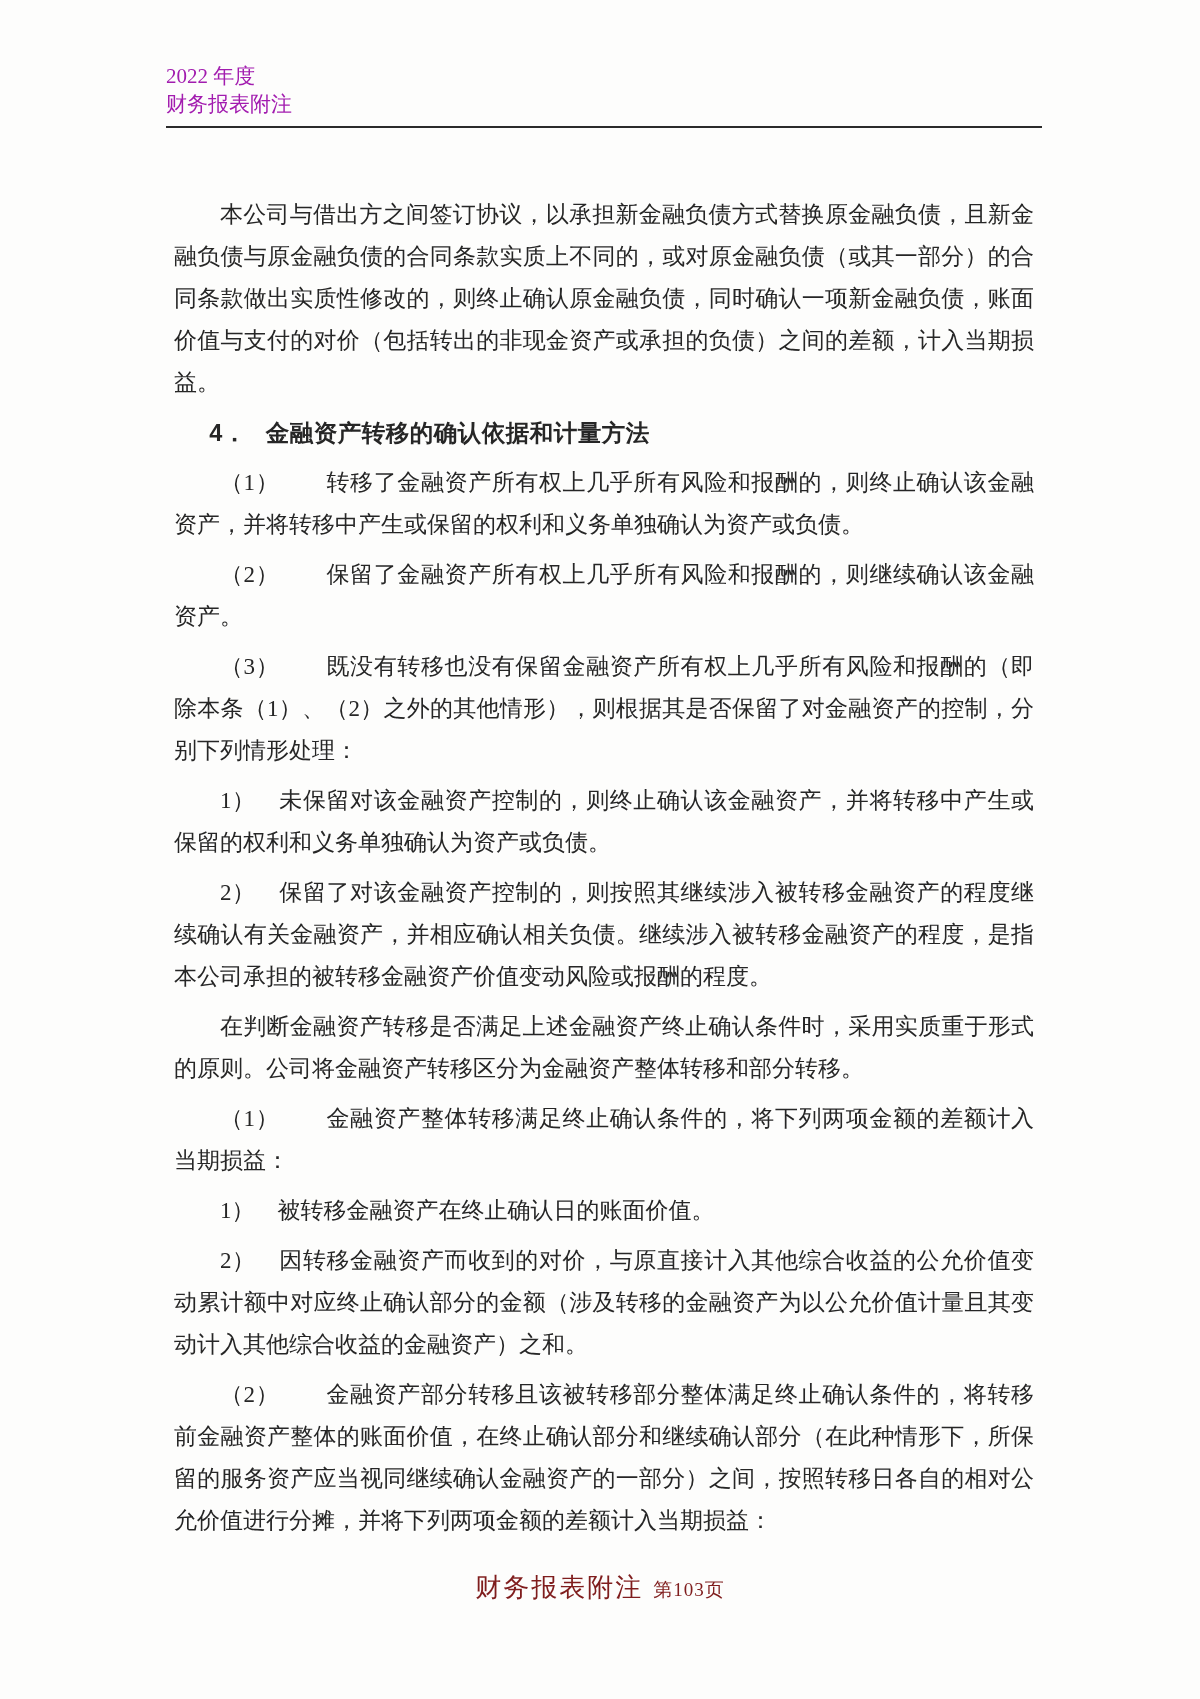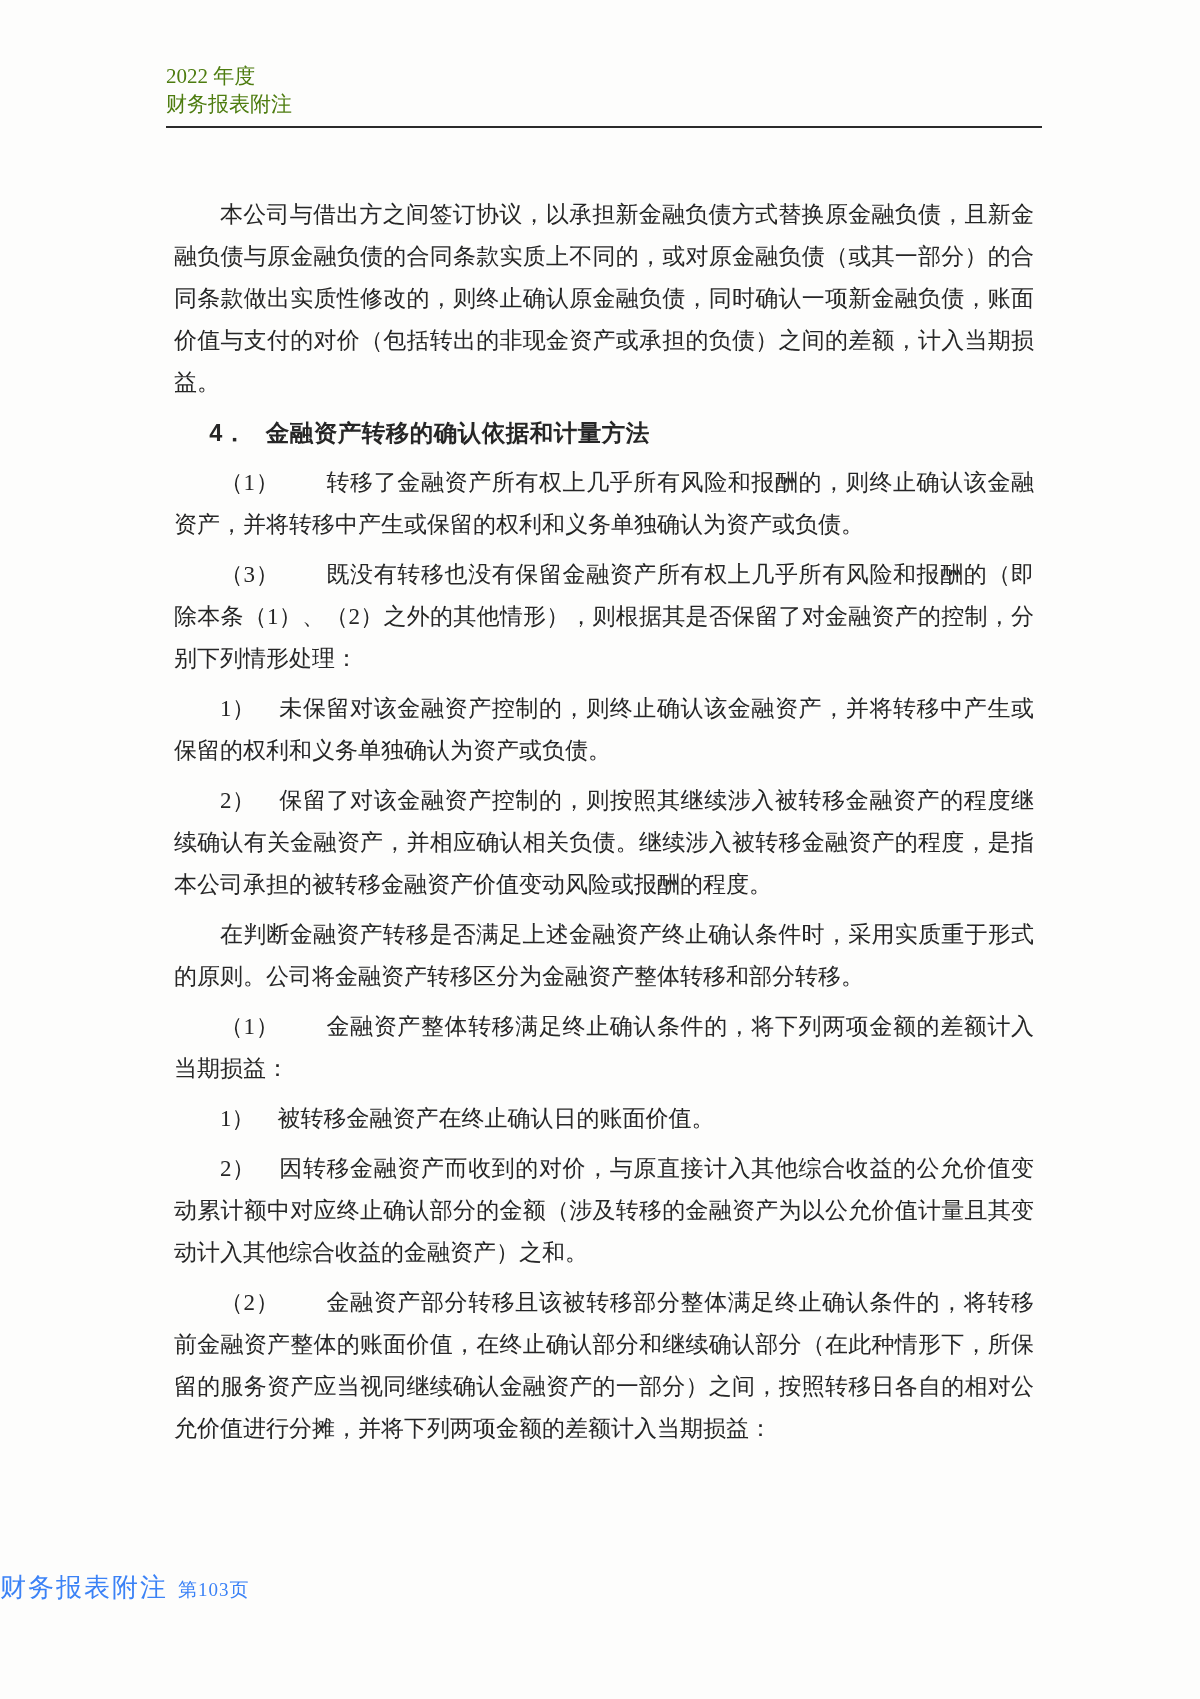--- a/index.html
+++ b/index.html
@@ -20,21 +20,21 @@
   .margins {
     position: absolute;
     left: 166px;
     top: 0;
     width: 876px;
   }
   .header {
     padding-top: 62px;
     font-size: 21px;
     line-height: 28px;
-    color: #4d7c0f;
+    color: #a21caf;
   }
   .header .hline { display: block; }
   .rule {
     margin-top: 8px;
     height: 2px;
     background: #2b2b2b;
     box-shadow: 0 3px 0 -1px #8f8f8f;
   }
   .content {
     margin-top: 66px;
@@ -54,21 +54,22 @@
     letter-spacing: 0.5px;
   }
   .content p.heading .h-num {
     margin-right: 0.8em;
   }
   .footer {
     position: absolute;
     left: 0;
     right: 0;
     top: 1570px;
-    color: #3b82f6;
+    text-align: center;
+    color: #7f1d1d;
   }
   .footer .f-title {
     font-size: 26px;
     letter-spacing: 2px;
   }
   .footer .f-page {
     font-size: 19px;
     margin-left: 10px;
     letter-spacing: 1px;
   }
@@ -82,20 +83,21 @@
     <div class="header">
       <span class="hline">2022 年度</span>
       <span class="hline">财务报表附注</span>
       <div class="rule"></div>
     </div>
 
     <div class="content">
       <p>本公司与借出方之间签订协议，以承担新金融负债方式替换原金融负债，且新金融负债与原金融负债的合同条款实质上不同的，或对原金融负债（或其一部分）的合同条款做出实质性修改的，则终止确认原金融负债，同时确认一项新金融负债，账面价值与支付的对价（包括转出的非现金资产或承担的负债）之间的差额，计入当期损益。</p>
       <p class="heading"><span class="h-num">4．</span><span>金融资产转移的确认依据和计量方法</span></p>
       <p>（1）　　转移了金融资产所有权上几乎所有风险和报酬的，则终止确认该金融资产，并将转移中产生或保留的权利和义务单独确认为资产或负债。</p>
+      <p>（2）　　保留了金融资产所有权上几乎所有风险和报酬的，则继续确认该金融资产。</p>
       <p>（3）　　既没有转移也没有保留金融资产所有权上几乎所有风险和报酬的（即除本条（1）、（2）之外的其他情形），则根据其是否保留了对金融资产的控制，分别下列情形处理：</p>
       <p>1）　未保留对该金融资产控制的，则终止确认该金融资产，并将转移中产生或保留的权利和义务单独确认为资产或负债。</p>
       <p>2）　保留了对该金融资产控制的，则按照其继续涉入被转移金融资产的程度继续确认有关金融资产，并相应确认相关负债。继续涉入被转移金融资产的程度，是指本公司承担的被转移金融资产价值变动风险或报酬的程度。</p>
       <p>在判断金融资产转移是否满足上述金融资产终止确认条件时，采用实质重于形式的原则。公司将金融资产转移区分为金融资产整体转移和部分转移。</p>
       <p>（1）　　金融资产整体转移满足终止确认条件的，将下列两项金额的差额计入当期损益：</p>
       <p>1）　被转移金融资产在终止确认日的账面价值。</p>
       <p>2）　因转移金融资产而收到的对价，与原直接计入其他综合收益的公允价值变动累计额中对应终止确认部分的金额（涉及转移的金融资产为以公允价值计量且其变动计入其他综合收益的金融资产）之和。</p>
       <p>（2）　　金融资产部分转移且该被转移部分整体满足终止确认条件的，将转移前金融资产整体的账面价值，在终止确认部分和继续确认部分（在此种情形下，所保留的服务资产应当视同继续确认金融资产的一部分）之间，按照转移日各自的相对公允价值进行分摊，并将下列两项金额的差额计入当期损益：</p>
     </div>
 

